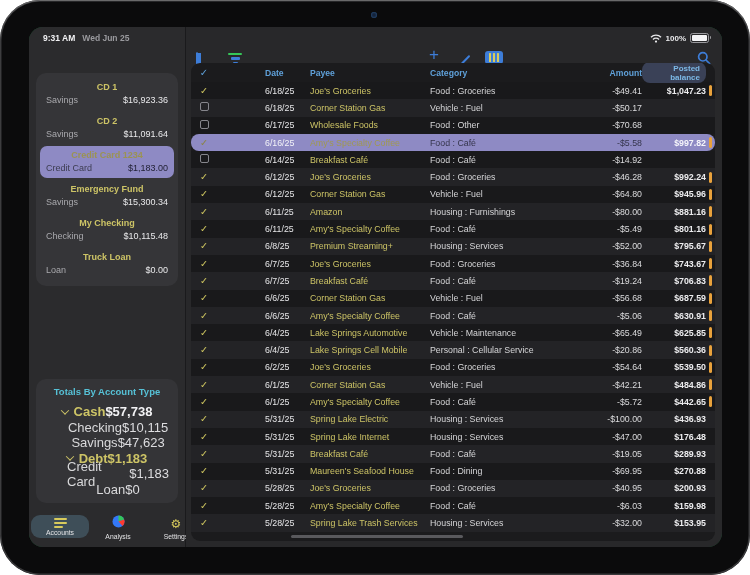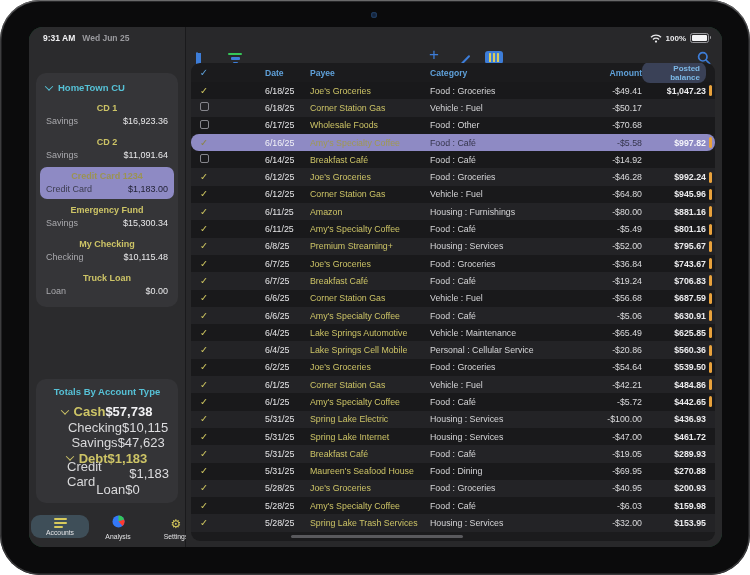--- a/index.html
+++ b/index.html
@@ -129,24 +129,20 @@
         <circle cx="6" cy="7.6" r="1.1" fill="#e8e8ea"></circle>
       </svg>
       <span class="pct">100%</span>
       <span class="batt">
           <i></i>
         </span>
     </div>
 
     <div class="sidebar">
       <div class="accounts-panel">
-        <div class="panel-header">
-          <span class="chev"></span>
-          <span>HomeTown CU</span>
-        </div>
         <div>
             <div class="account-item">
     <div class="name">CD 1</div>
     <div class="r2">
       <span class="type">Savings</span>
       <span class="bal">$16,923.36</span>
     </div>
   </div>
             <div class="account-item">
     <div class="name">CD 2</div>
@@ -507,21 +503,21 @@
     <span class="c-amt">-$100.00</span>
     <span class="c-bal">$436.93</span>
     <span class="c-flag"></span>
   </div>
             <div class="row">
     <span class="c-check checked"><span class="chk-mark">✓</span></span>
     <span class="c-date">5/31/25</span>
     <span class="c-payee">Spring Lake Internet</span>
     <span class="c-cat">Housing : Services</span>
     <span class="c-amt">-$47.00</span>
-    <span class="c-bal">$461.72</span>
+    <span class="c-bal">$176.48</span>
     <span class="c-flag"></span>
   </div>
             <div class="row alt">
     <span class="c-check checked"><span class="chk-mark">✓</span></span>
     <span class="c-date">5/31/25</span>
     <span class="c-payee">Breakfast Café</span>
     <span class="c-cat">Food : Café</span>
     <span class="c-amt">-$19.05</span>
     <span class="c-bal">$289.93</span>
     <span class="c-flag"></span>

